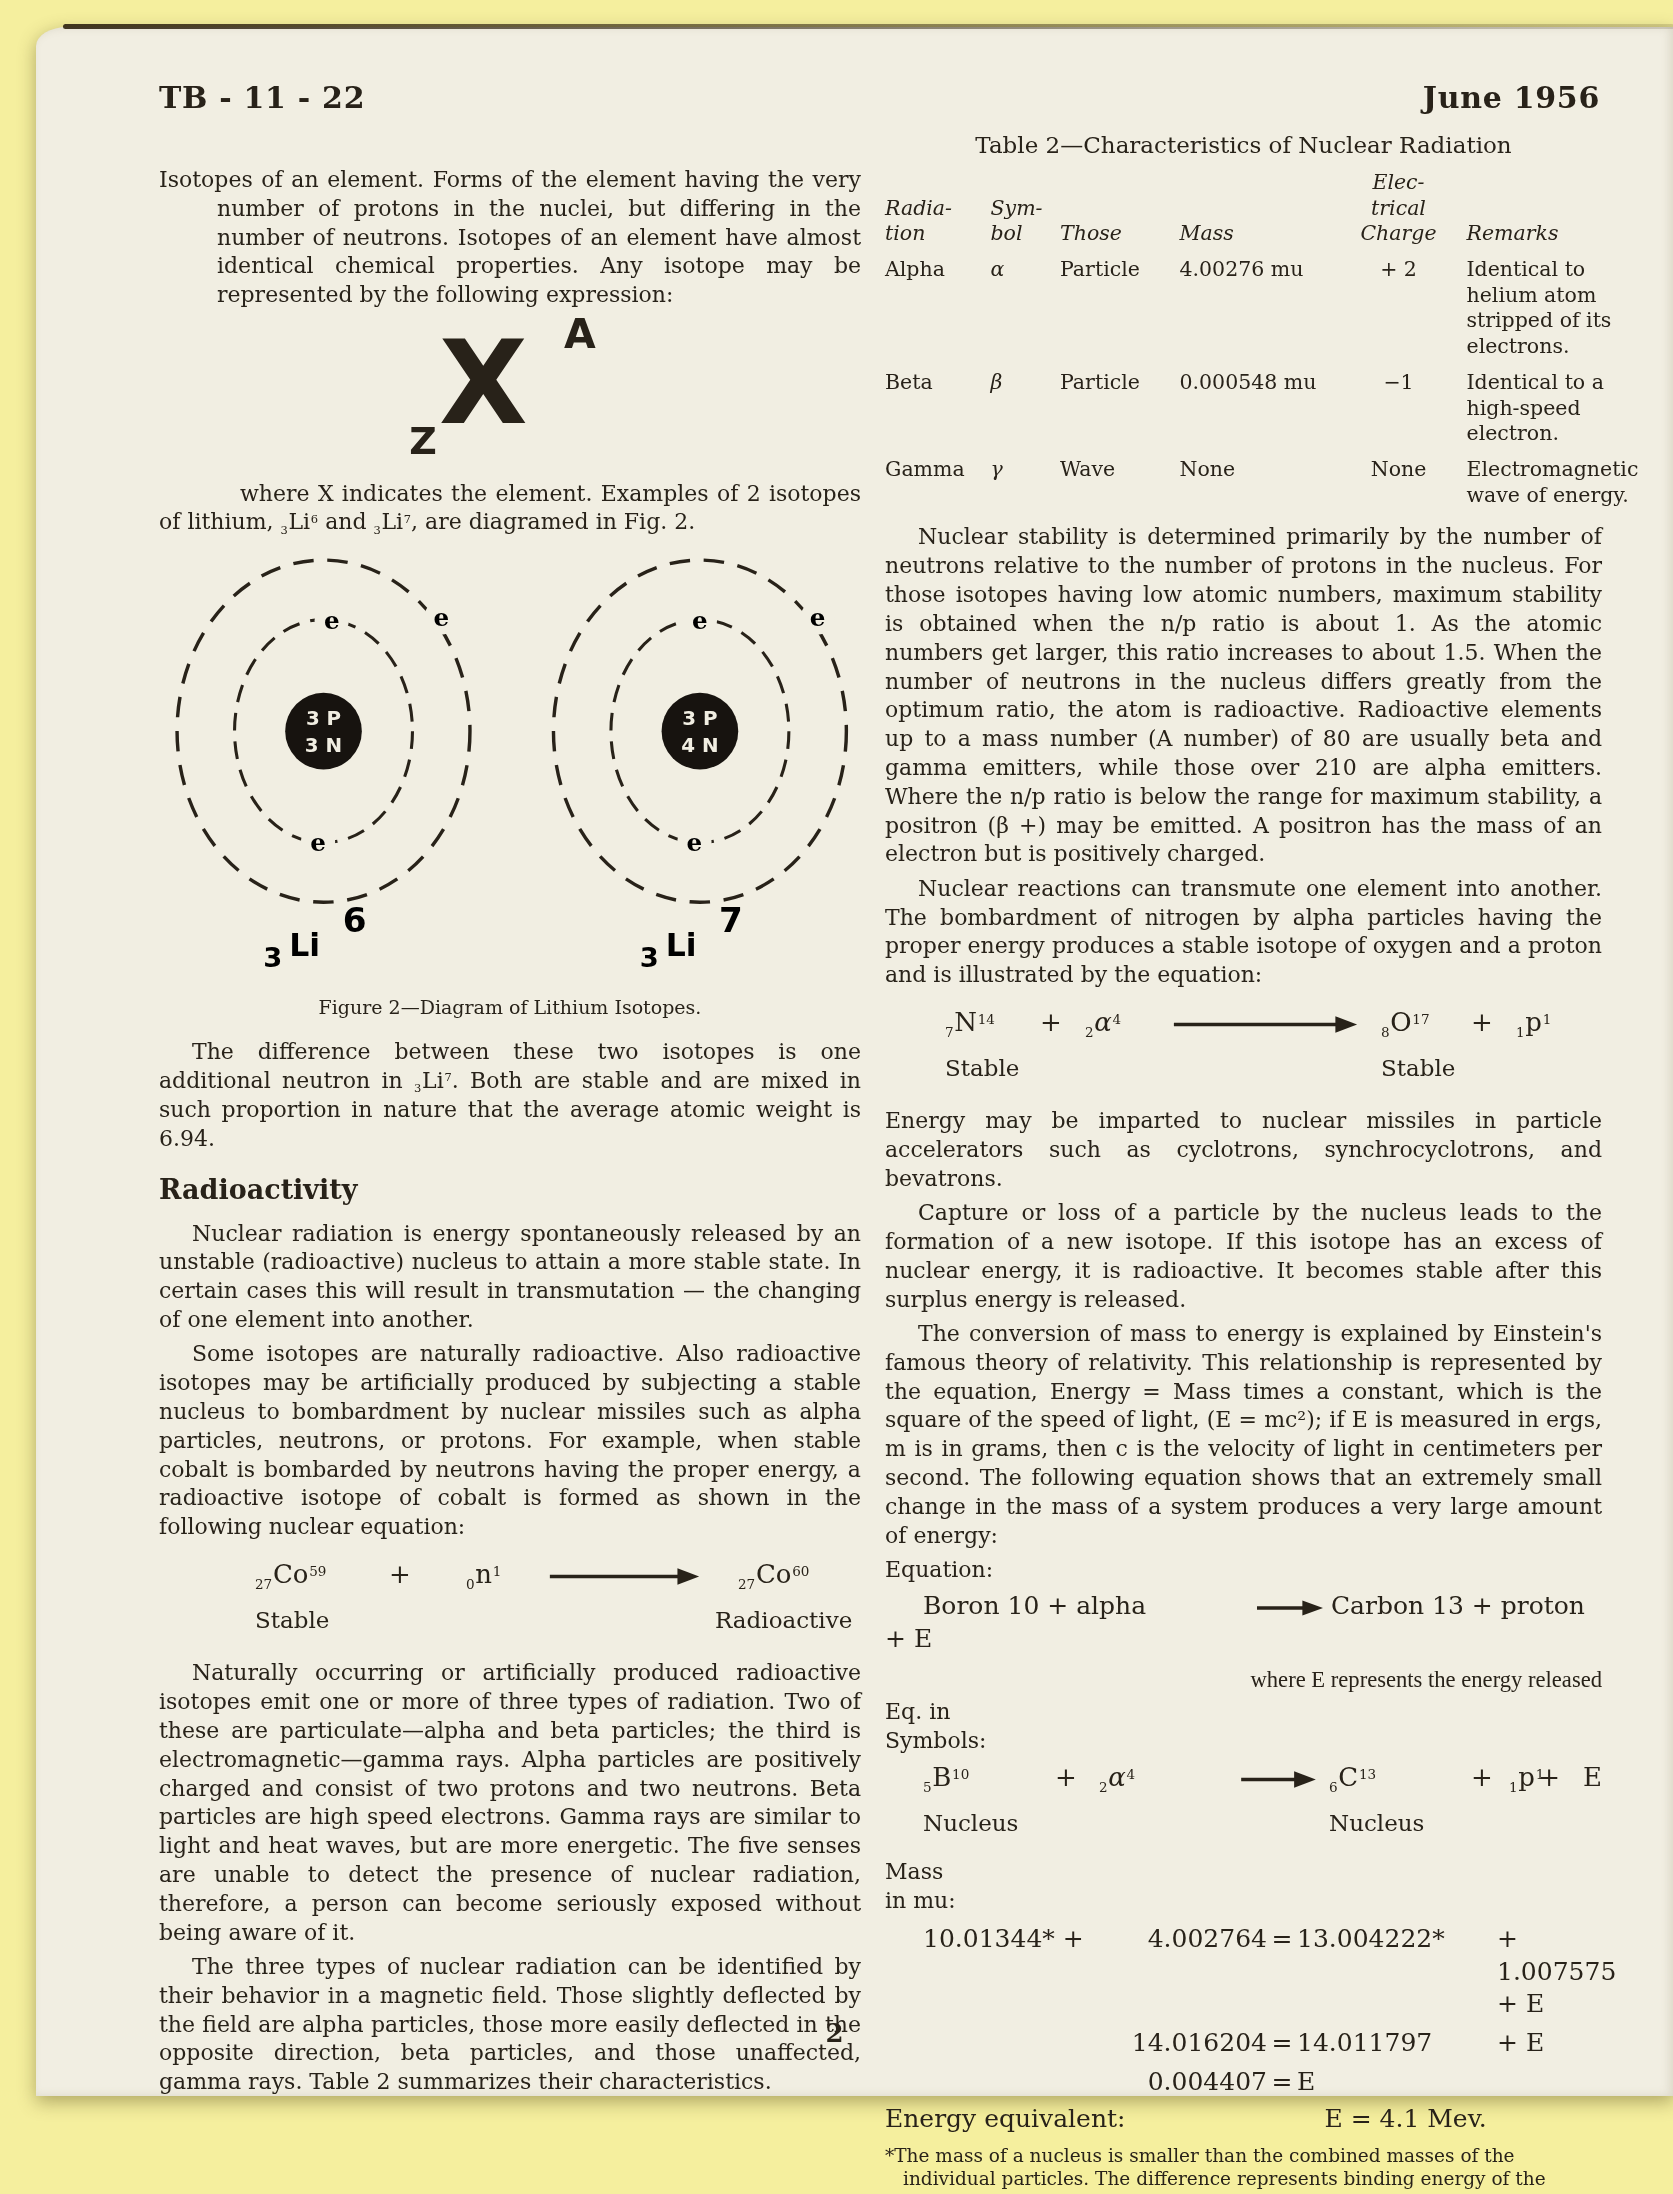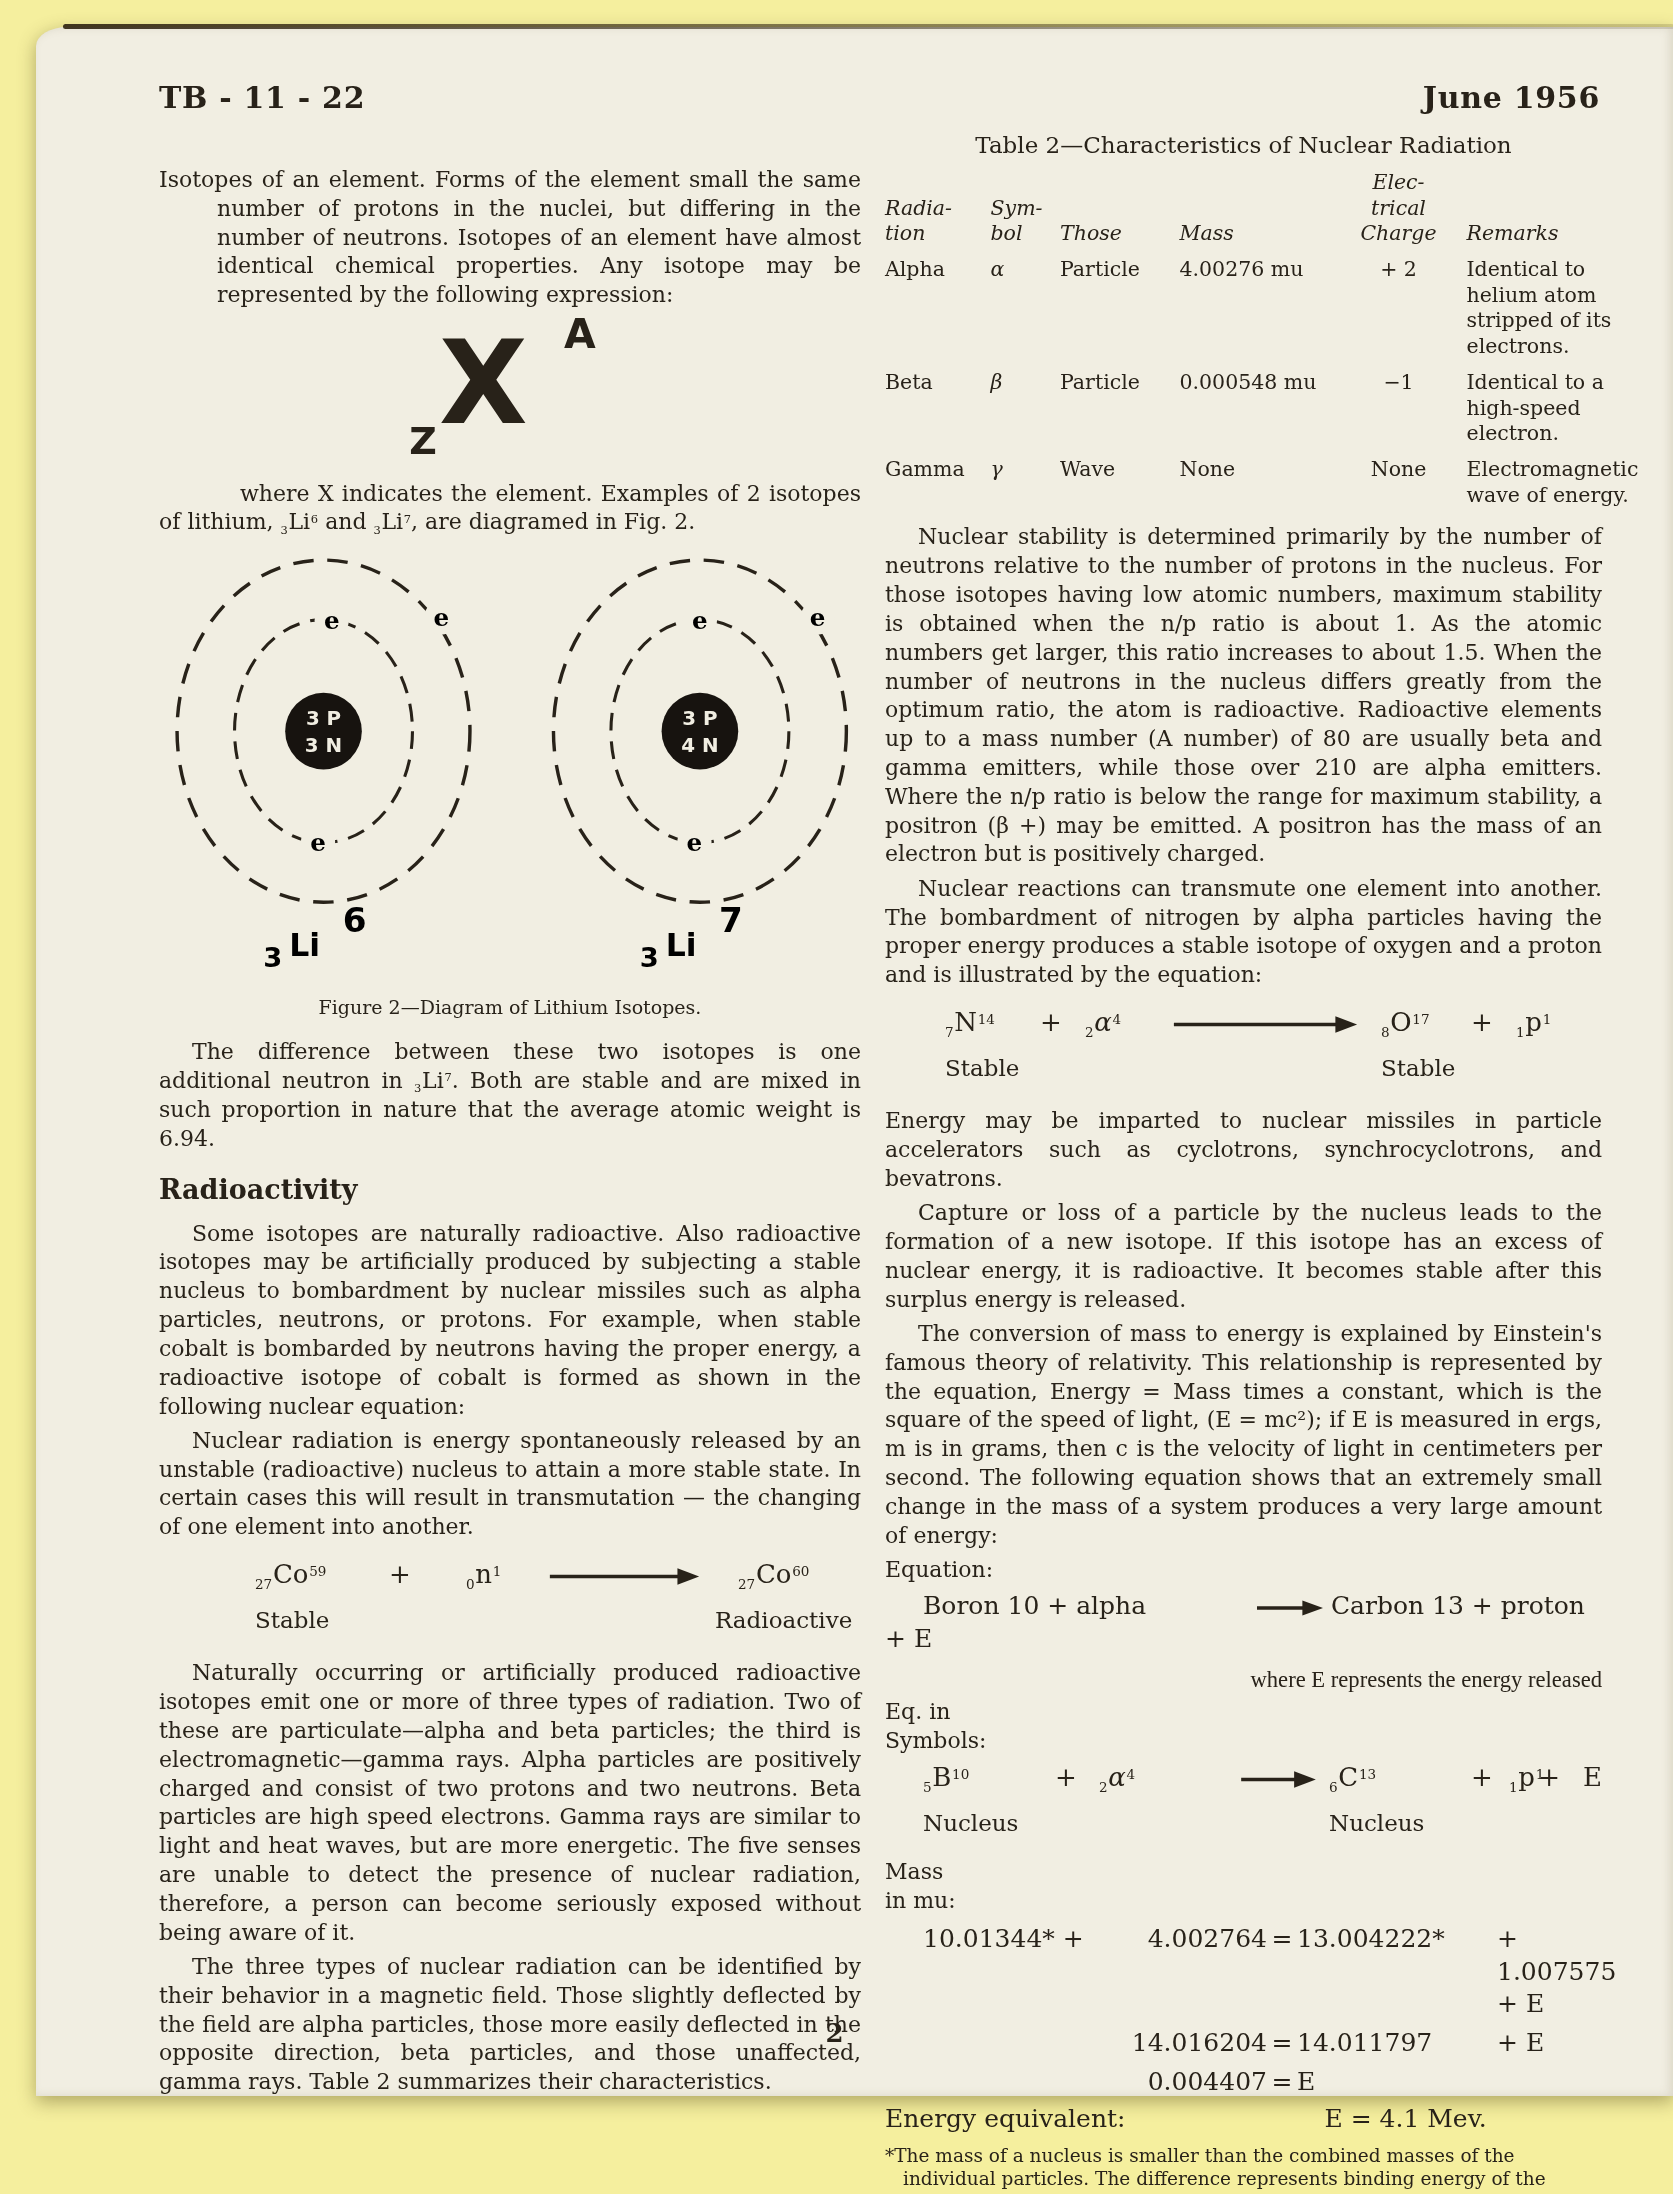--- a/index.html
+++ b/index.html
@@ -87,21 +87,21 @@
 
 <div class="paper">
 
   <div class="hdr">
     <span>TB - 11 - 22</span>
     <span>June 1956</span>
   </div>
 
   <div class="col col-left">
 
-    <p class="hang">Isotopes of an element. Forms of the element small the same number of protons in the nuclei, but differing in the number of neutrons. Isotopes of an element have almost identical chemical properties. Any isotope may be represented by the following expression:</p>
+    <p class="hang">Isotopes of an element. Forms of the element having the very number of protons in the nuclei, but differing in the number of neutrons. Isotopes of an element have almost identical chemical properties. Any isotope may be represented by the following expression:</p>
 
     <div class="expr">
       <span class="xz">Z</span>
       <span class="xmain">X</span>
       <span class="xa">A</span>
     </div>
 
     <div class="whereblock">
       <span>where X indicates the element. Examples of 2 isotopes of lithium,</span>
       <span class="term"><sub>3</sub><span class="tm">Li</span><sup>6</sup></span>
@@ -151,22 +151,22 @@
         </g>
       </svg>
       <div class="figcaption">Figure 2—Diagram of Lithium Isotopes.</div>
     </div>
 
     <p><span>The difference between these two isotopes is one additional neutron in</span>
       <span class="term"><sub>3</sub><span class="tm">Li</span><sup>7</sup></span><span>. Both are stable and are mixed in such proportion in nature that the average atomic weight is 6.94.</span></p>
 
     <h3>Radioactivity</h3>
 
+    <p>Nuclear radiation is energy spontaneously released by an unstable (radioactive) nucleus to attain a more stable state. In certain cases this will result in transmutation — the changing of one element into another.</p>
     <p>Some isotopes are naturally radioactive. Also radioactive isotopes may be artificially produced by subjecting a stable nucleus to bombardment by nuclear missiles such as alpha particles, neutrons, or protons. For example, when stable cobalt is bombarded by neutrons having the proper energy, a radioactive isotope of cobalt is formed as shown in the following nuclear equation:</p>
-    <p>Nuclear radiation is energy spontaneously released by an unstable (radioactive) nucleus to attain a more stable state. In certain cases this will result in transmutation — the changing of one element into another.</p>
 
     <div class="eqblock">
       <span class="pos" style="left:96px"><span class="term"><sub>27</sub><span class="tm">Co</span><sup>59</sup></span></span>
       <span class="pos" style="left:230px">+</span>
       <span class="pos" style="left:307px"><span class="term"><sub>0</sub><span class="tm">n</span><sup>1</sup></span></span>
       <svg class="pos arrow-svg" style="left:390px;top:9.6px" width="151" height="19" viewBox="0 0 220 28">
         <line x1="0" y1="14" x2="196" y2="14" stroke="var(--ink)" stroke-width="5"></line>
         <polygon points="220,14 188,2 188,26" fill="var(--ink)"></polygon>
       </svg>
       <span class="pos" style="left:579px"><span class="term"><sub>27</sub><span class="tm">Co</span><sup>60</sup></span></span>

